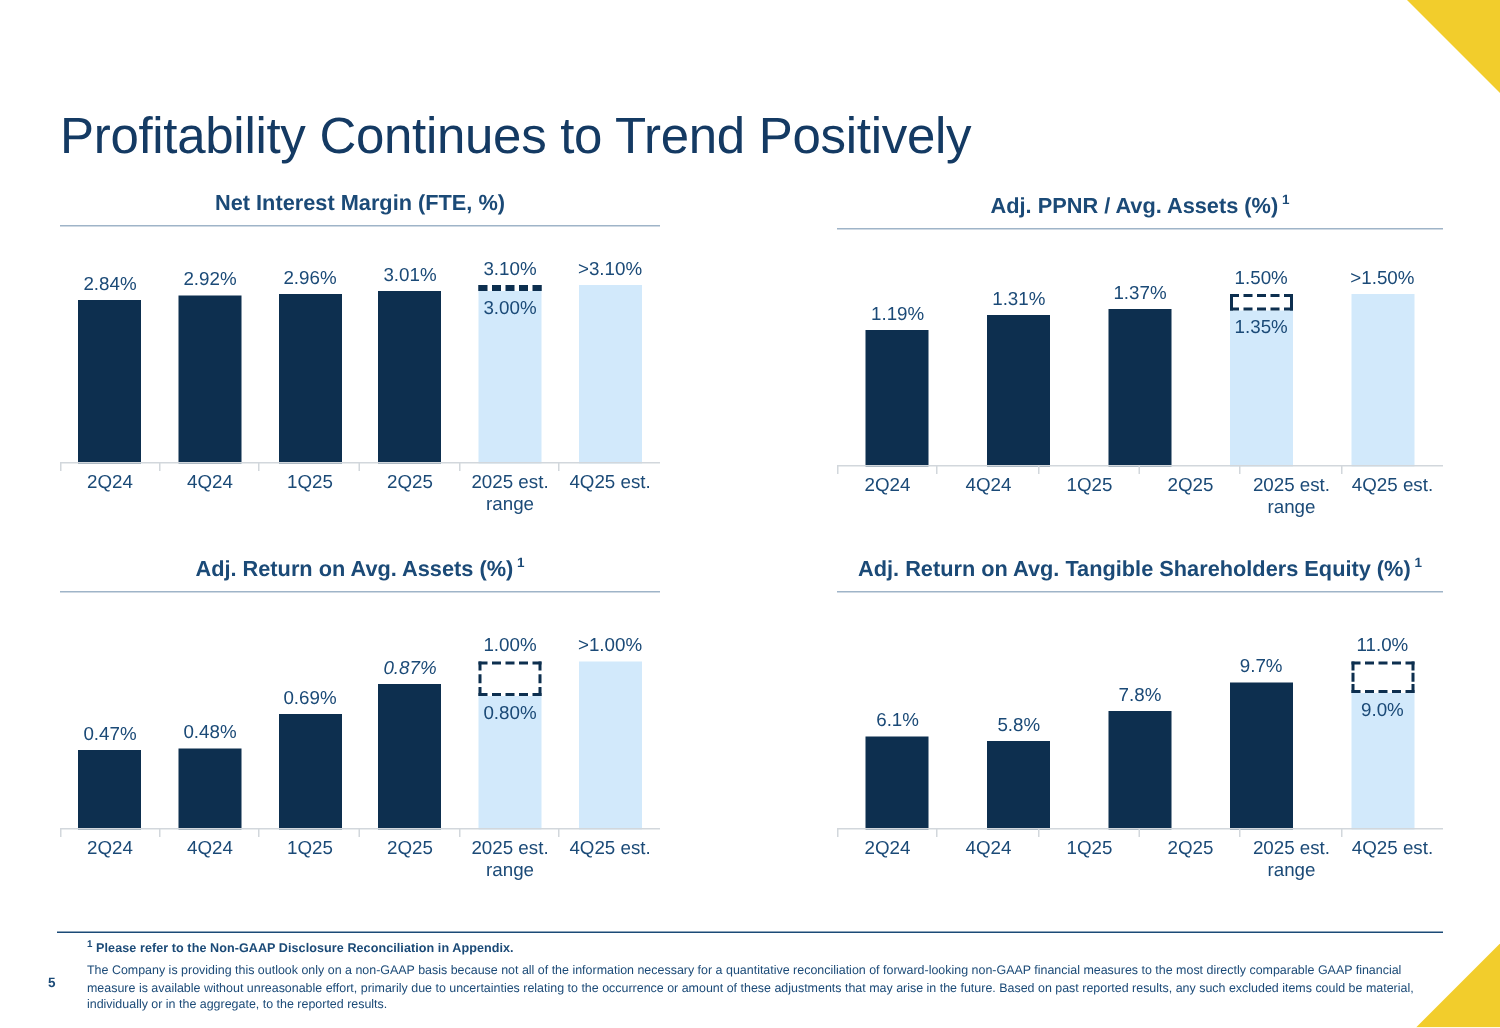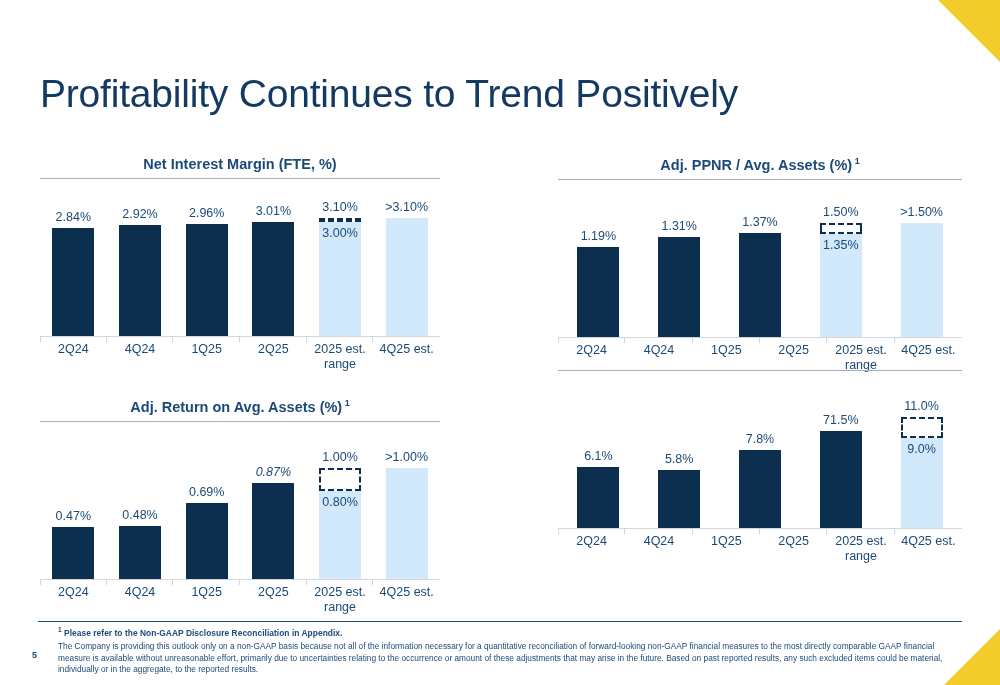--- a/index.html
+++ b/index.html
@@ -23,42 +23,41 @@
     position:absolute; bottom:0; right:0;
     width:56px; height:56px;
     background:#f2cd2c;
     clip-path:polygon(100% 0, 100% 100%, 0 100%);
   }
 
   
   .slide-title {
     position:absolute;
     left:40px; top:72px;
-    font-size:39px;
+    font-size:34px;
     font-weight:400;
     letter-spacing:-0.2px;
     color:#143a63;
     white-space:nowrap;
   }
 
   
   .panel { position:absolute; }
   .panel-nim   { left:40px;  top:128px; width:400px; height:225px; }
   .panel-ppnr  { left:558px; top:128px; width:404px; height:225px; }
   .panel-roaa  { left:40px;  top:370px; width:400px; height:225px; }
   .panel-rotce { left:558px; top:370px; width:404px; height:225px; }
 
   .panel-title {
     text-align:center;
     font-size:14.5px;
     font-weight:700;
     color:#1b4a77;
     padding-bottom:6px;
     white-space:nowrap;
-    margin-top:28px;
   }
   .panel-title .sup { font-size:9px; vertical-align:super; font-weight:700; }
   .panel-rule {
     height:1px;
     background:#9fb4c8;
     width:100%;
   }
 
   
   .plot {
@@ -334,38 +333,39 @@
         <div class="cat"><span>2Q24</span></div>
         <div class="cat"><span>4Q24</span></div>
         <div class="cat"><span>1Q25</span></div>
         <div class="cat"><span>2Q25</span></div>
         <div class="cat"><span>2025 est.</span><span class="l2">range</span></div>
         <div class="cat"><span>4Q25 est.</span></div>
       </div>
     </div>
   </div>
 <div class="panel panel-rotce" id="panel-3">
+    <div class="panel-title">Adj. Return on Avg. Tangible Shareholders Equity (%)<span class="sup"> 1</span></div>
     <div class="panel-rule"></div>
     <div class="plot">
       <div class="bars">
         <div class="col">
           <div class="bar" style="height: 62px;"></div>
           <div class="bar-label lbl-top" style="bottom: 66px;">6.1%</div>
         </div>
         <div class="col">
           <div class="bar" style="height: 59px;"></div>
           <div class="bar-label lbl-top" style="bottom: 63px;">5.8%</div>
         </div>
         <div class="col">
           <div class="bar" style="height: 79px;"></div>
           <div class="bar-label lbl-top" style="bottom: 83px;">7.8%</div>
         </div>
         <div class="col">
           <div class="bar" style="height: 98px;"></div>
-          <div class="bar-label lbl-top" style="bottom: 102px;">71.5%</div>
+          <div class="bar-label lbl-top" style="bottom: 102px;">9.7%</div>
         </div>
         <div class="col">
           <div class="bar est" style="height: 91px;"></div>
           <div class="range-box" style="height: 21px; bottom: 91px;"></div>
           <div class="bar-label" style="bottom: 73px; margin-top: 6px;">9.0%</div>
           <div class="bar-label" style="bottom: 116px;">11.0%</div>
         </div>
       </div>
       <div class="axis"></div>
       <div class="ticks">

